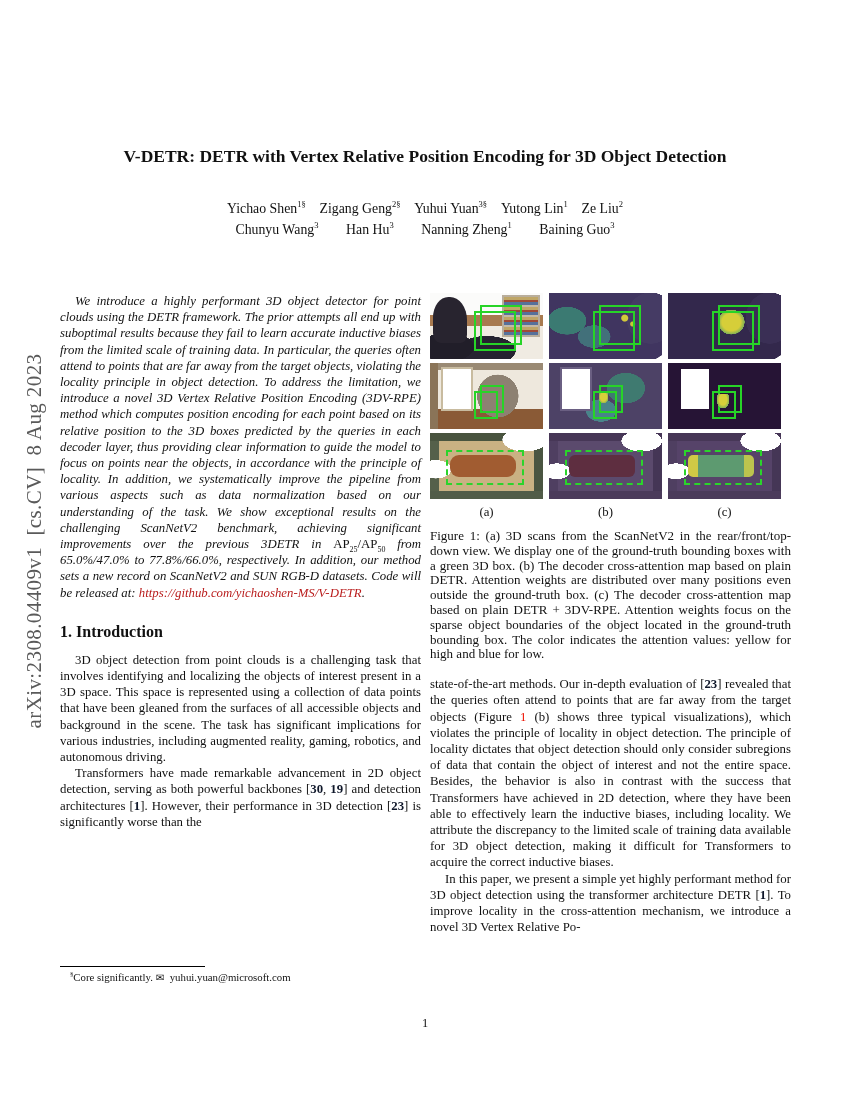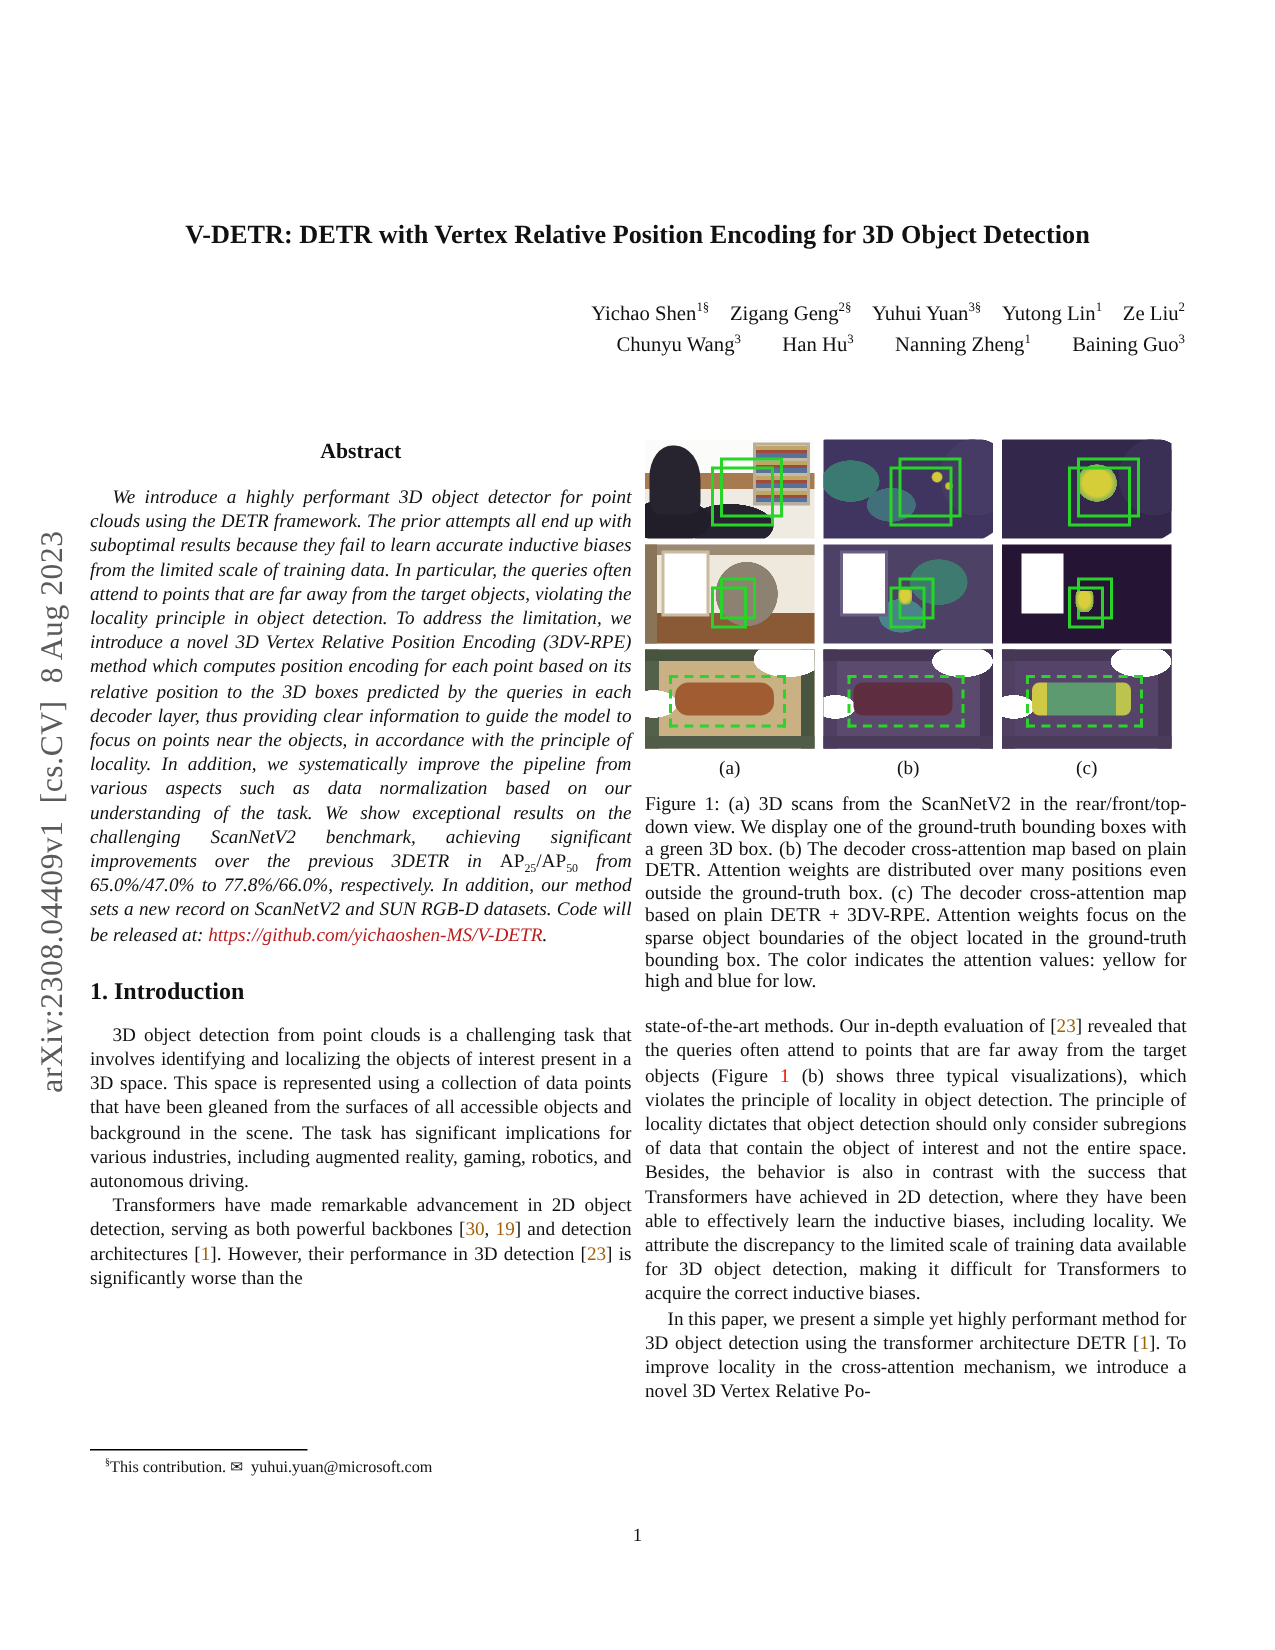--- a/index.html
+++ b/index.html
@@ -6,40 +6,40 @@
   .page{position:relative;width:850px;height:1100px;background:#fff;overflow:hidden;
         font-family:"Liberation Serif","DejaVu Serif",serif;color:#111;}
 
   
   .arxiv-banner{position:absolute;left:-236px;top:529px;width:540px;height:24px;
     transform:rotate(-90deg);text-align:center;font-size:21px;color:#5a5a5a;letter-spacing:.4px;}
 
   
   header{position:absolute;left:60px;top:146px;width:730px;text-align:center;}
   h1.title{font-size:17.5px;font-weight:bold;margin:0 0 34px 0;}
-  .authors{font-size:13.8px;margin:0;text-align:right;}
+  .authors{font-size:13.8px;margin:0;}
   .authors.l2{margin-top:5px;}
   .affil{font-size:13.8px;margin-top:5px;}
 
   
   .col-left{position:absolute;left:60px;top:293px;width:361px;}
   .col-right{position:absolute;left:430px;top:293px;width:361px;}
 
   h2.abs-head{text-align:center;font-size:14.5px;font-weight:bold;margin:0 0 13px 0;}
   h2.sec-head{font-size:16px;font-weight:bold;margin:22px 0 11px 0;}
   .body{font-size:12.8px;line-height:16.2px;text-align:justify;margin:0;}
   .indent{text-indent:15px;}
   .abs-body{font-style:italic;text-indent:15px;}
   .caption{font-size:13px;line-height:14.8px;text-align:justify;margin:9px 0 0 0;}
   .caption-wrap{margin-bottom:14px;}
 
   .sup{vertical-align:super;font-size:.62em;line-height:0;}
   .sub{vertical-align:sub;font-size:.62em;line-height:0;}
   .rm{font-style:normal;}
-  .green{color:#a16207;}
+  .green{color:#0f172a;font-weight:bold;}
   .red{color:#ee1100;}
   .link{color:#b91c1c;font-style:italic;}
   .env{font-size:.95em;}
 
   
   .footnote-block{position:absolute;left:60px;top:966px;width:361px;}
   .footnote-rule{width:145px;border-top:1px solid #000;margin:0 0 4px 0;}
   .footnote{font-size:10.8px;margin:0;text-indent:10px;}
 
   
@@ -130,30 +130,29 @@
 
   <div class="arxiv-banner">arXiv:2308.04409v1&nbsp;&nbsp;[cs.CV]&nbsp;&nbsp;8 Aug 2023</div>
 
   <header>
     <h1 class="title">V-DETR: DETR with Vertex Relative Position Encoding for 3D Object Detection</h1>
     <div class="authors l1"><span>Yichao Shen</span><span class="sup">1§</span><span>&nbsp;&nbsp;&nbsp;&nbsp;</span><span>Zigang Geng</span><span class="sup">2§</span><span>&nbsp;&nbsp;&nbsp;&nbsp;</span><span>Yuhui Yuan</span><span class="sup">3§</span><span>&nbsp;&nbsp;&nbsp;&nbsp;</span><span>Yutong Lin</span><span class="sup">1</span><span>&nbsp;&nbsp;&nbsp;&nbsp;</span><span>Ze Liu</span><span class="sup">2</span></div>
     <div class="authors l2"><span>Chunyu Wang</span><span class="sup">3</span><span>&nbsp;&nbsp;&nbsp;&nbsp;&nbsp;&nbsp;&nbsp;&nbsp;</span><span>Han Hu</span><span class="sup">3</span><span>&nbsp;&nbsp;&nbsp;&nbsp;&nbsp;&nbsp;&nbsp;&nbsp;</span><span>Nanning Zheng</span><span class="sup">1</span><span>&nbsp;&nbsp;&nbsp;&nbsp;&nbsp;&nbsp;&nbsp;&nbsp;</span><span>Baining Guo</span><span class="sup">3</span></div>
   </header>
 
   <section class="col-left">
-    <h2 class="abs-head">Abstract</h2>
     <p class="body abs-body"><span>We introduce a highly performant 3D object detector for point clouds using the DETR framework. The prior attempts all end up with suboptimal results because they fail to learn accurate inductive biases from the limited scale of training data. In particular, the queries often attend to points that are far away from the target objects, violating the locality principle in object detection. To address the limitation, we introduce a novel 3D Vertex Relative Position Encoding (3DV-RPE) method which computes position encoding for each point based on its relative position to the 3D boxes predicted by the queries in each decoder layer, thus providing clear information to guide the model to focus on points near the objects, in accordance with the principle of locality. In addition, we systematically improve the pipeline from various aspects such as data normalization based on our understanding of the task. We show exceptional results on the challenging ScanNetV2 benchmark, achieving significant improvements over the previous 3DETR in </span><span class="rm">AP</span><span class="rm sub">25</span><span class="rm">/</span><span class="rm">AP</span><span class="rm sub">50</span><span> from 65.0%/47.0% to 77.8%/66.0%, respectively. In addition, our method sets a new record on ScanNetV2 and SUN RGB-D datasets. Code will be released at: </span><span class="link">https://github.com/yichaoshen-MS/V-DETR</span><span>.</span></p>
     <h2 class="sec-head">1. Introduction</h2>
     <p class="body indent">3D object detection from point clouds is a challenging task that involves identifying and localizing the objects of interest present in a 3D space. This space is represented using a collection of data points that have been gleaned from the surfaces of all accessible objects and background in the scene. The task has significant implications for various industries, including augmented reality, gaming, robotics, and autonomous driving.</p>
     <p class="body indent"><span>Transformers have made remarkable advancement in 2D object detection, serving as both powerful backbones [</span><span class="green">30</span><span>, </span><span class="green">19</span><span>] and detection architectures [</span><span class="green">1</span><span>]. However, their performance in 3D detection [</span><span class="green">23</span><span>] is significantly worse than the</span></p>
   </section>
 
   <div class="footnote-block">
     <div class="footnote-rule"></div>
-    <p class="footnote"><span class="sup">§</span><span>This contribution. </span><span class="env">✉</span><span>&nbsp; yuhui.yuan@microsoft.com</span></p>
+    <p class="footnote"><span class="sup">§</span><span>Core significantly. </span><span class="env">✉</span><span>&nbsp; yuhui.yuan@microsoft.com</span></p>
   </div>
 
   <section class="col-right">
     <figure style="margin:0;">
       <div class="figgrid">
 
         <div class="panel r1a">
           <b class="d chair"></b>
           <b class="d shelf"></b>
           <span class="gbox gb-r1">

